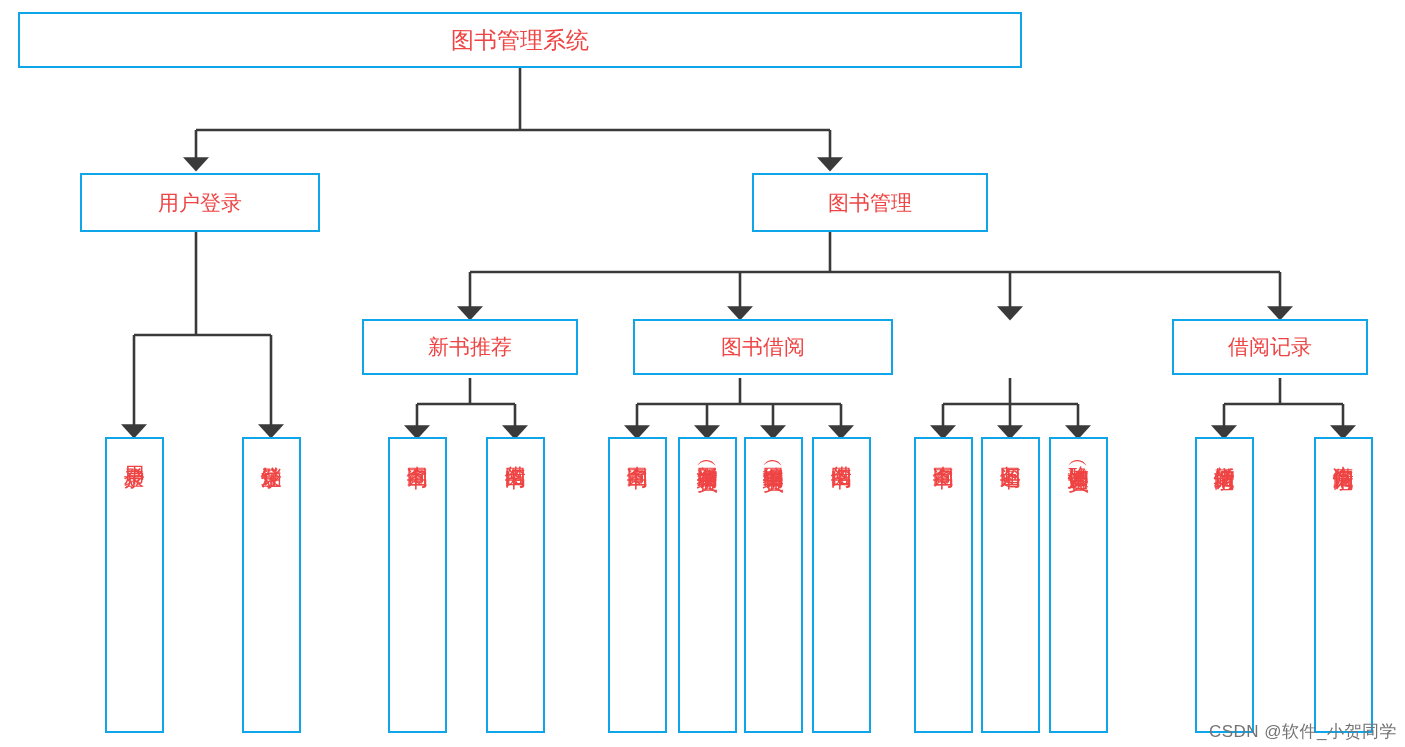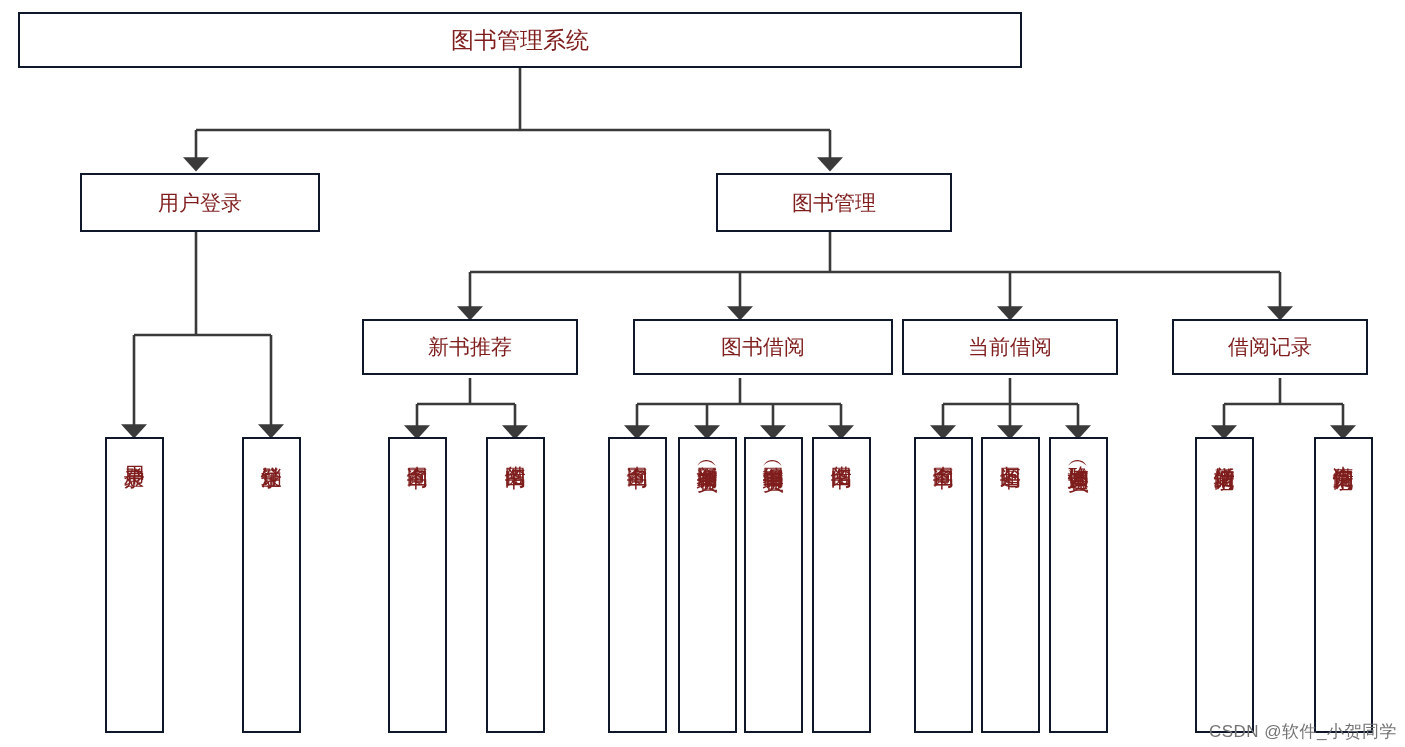--- a/index.html
+++ b/index.html
@@ -22,27 +22,27 @@
     position: absolute;
     left: 0;
     top: 0;
     width: 1405px;
     height: 747px;
     pointer-events: none;
   }
   .node {
     position: absolute;
     box-sizing: border-box;
-    border: 2px solid #0f172a;
+    border: 2px solid #0ea5e9;
     background: #ffffff;
     display: flex;
     align-items: center;
     justify-content: center;
     text-align: center;
-    color: #7f1d1d;
+    color: #ef4444;
     z-index: 2;
   }
   .node.root {
     font-size: 23px;
   }
   .node.level2 {
     font-size: 21px;
   }
   .node.level3 {
     font-size: 21px;
@@ -126,32 +126,29 @@
     </g>
   </svg>
 
   <div class="node root" style="left:18px; top:12px; width:1004px; height:56px;">
     <span>图书管理系统</span>
   </div>
 
   <div class="node level2" style="left:80px; top:173px; width:240px; height:59px;">
     <span>用户登录</span>
   </div>
-  <div class="node level2" style="left:716px; top:173px; width:236px; height:59px;">
+  <div class="node level2" style="left:752px; top:173px; width:236px; height:59px;">
     <span>图书管理</span>
   </div>
 
   <div class="node level3" style="left:362px; top:319px; width:216px; height:56px;">
     <span>新书推荐</span>
   </div>
   <div class="node level3" style="left:633px; top:319px; width:260px; height:56px;">
     <span>图书借阅</span>
-  </div>
-  <div class="node level3" style="left:902px; top:319px; width:216px; height:56px;">
-    <span>当前借阅</span>
   </div>
   <div class="node level3" style="left:1172px; top:319px; width:196px; height:56px;">
     <span>借阅记录</span>
   </div>
 
   <div class="node leaf" style="left:105px; top:437px; width:59px; height:296px;">
     <span class="vtext">用户登录</span>
   </div>
   <div class="node leaf" style="left:242px; top:437px; width:59px; height:296px;">
     <span class="vtext">注销登录</span>

